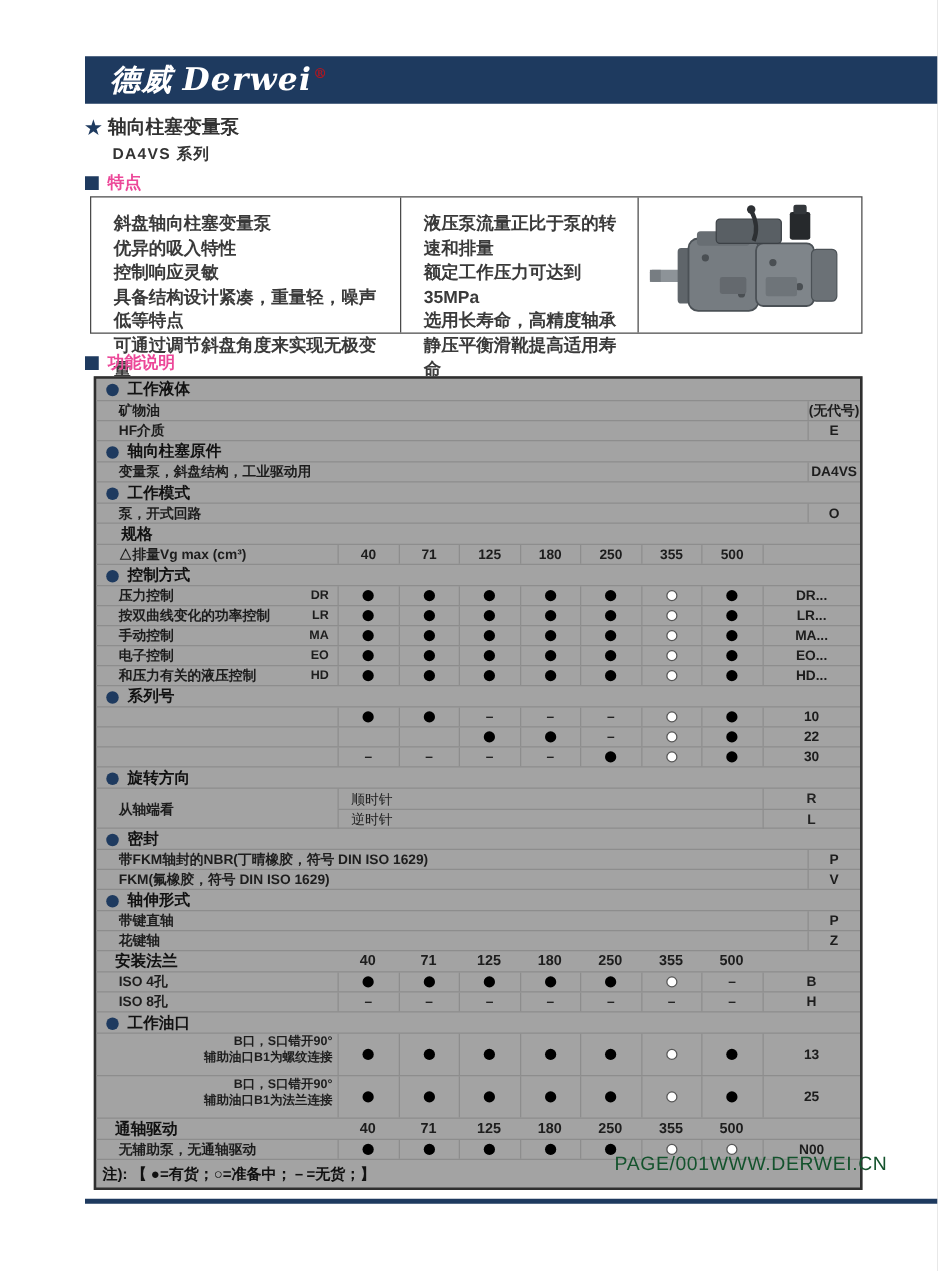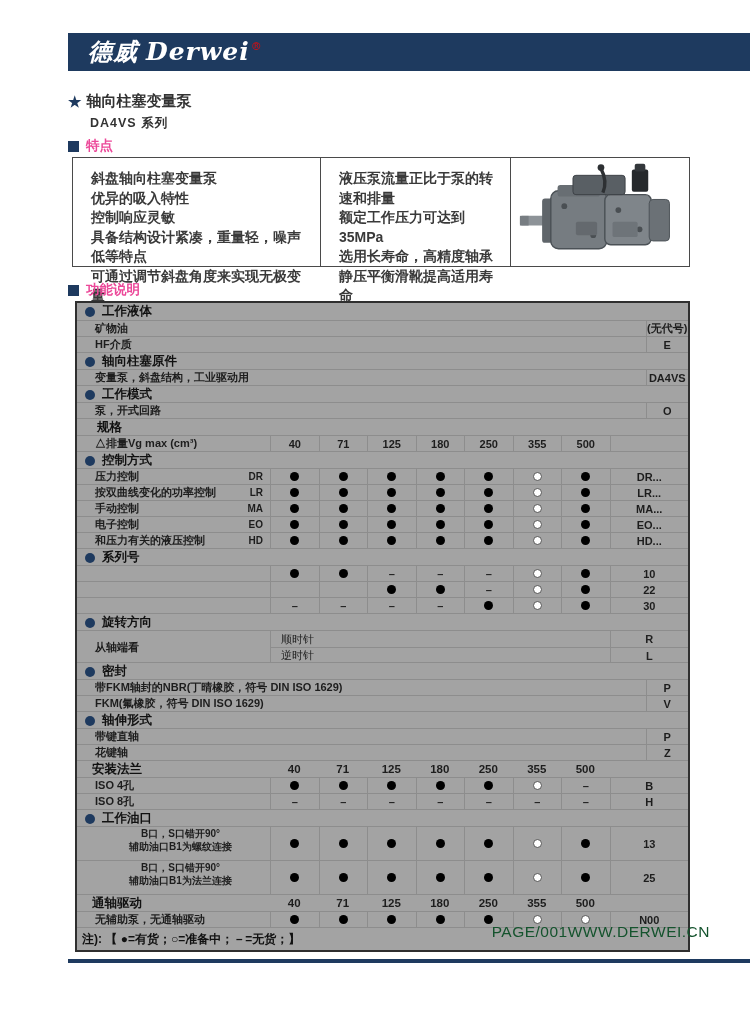--- a/index.html
+++ b/index.html
@@ -1,21 +1,21 @@
 <!DOCTYPE html>
 <html style="--navy: #1e3a5f; --logo-red: #b3161f;"><head>
 <meta charset="utf-8">
 <style>
   :root { --navy:#1e3a5f; --logo-red:#b3161f; --line:#8d8d8d; --dark:#2f2f2f; --txt:#222; }
   * { margin:0; padding:0; box-sizing:border-box; }
   body { background:#fff; font-family:"Liberation Sans", sans-serif; color:var(--txt); }
   .page { position:relative; width:750px; height:1018px; background:#fff; overflow:hidden; }
 
   
-  .banner { position:absolute; left:68px; top:33px; right:0; height:38px;
+  .banner { position:absolute; left:68px; top:45px; right:0; height:38px;
             background:var(--navy); display:flex; align-items:center; padding-left:20px; }
   .logo { color:#fff; font-family:"DejaVu Serif", serif; font-style:italic; font-weight:bold;
           display:flex; align-items:baseline; letter-spacing:1px; }
   .logo-cn { font-size:24px; margin-right:8px; }
   .logo-en { font-size:25px; }
   .logo-reg { color:var(--logo-red); font-size:11px; font-style:normal; position:relative; top:-10px; margin-left:1px; }
 
   
   .title-row { position:absolute; left:68px; top:92px; font-size:15px; font-weight:bold; color:#333;
                display:flex; align-items:center; gap:5px; }
@@ -51,21 +51,21 @@
   .cell.lbl .tag { margin-left:auto; font-size:10px; padding-right:3px; }
   .row.h16 { height:16px; } .row.h17 { height:17px; } .row.h34 { height:34px; } .row.h32 { height:32px; }
   .sec { display:flex; align-items:center; gap:7px; padding-left:8px; font-size:12.5px; font-weight:bold; color:#111; }
   .sec .bullet { width:10px; height:10px; border-radius:50%; background:var(--navy); flex:0 0 auto; }
   .sec.noicon { padding-left:20px; }
   .secnums .cell { border-left:none; font-size:11.5px; font-weight:bold; }
   .secnums .first { justify-content:flex-start; gap:7px; padding-left:8px; font-size:12.5px; font-weight:bold; color:#111; }
   .dot-f { width:9px; height:9px; border-radius:50%; background:#000; }
   .dot-o { width:9px; height:9px; border-radius:50%; border:1.3px solid #555; background:#fff; }
   .dash { font-weight:600; color:#222; }
-  .lbl2 { flex-direction:column; align-items:center; justify-content:center; padding-left:18px;
+  .lbl2 { flex-direction:column; align-items:flex-end; justify-content:center; padding-left:18px;
           font-size:10px; line-height:13px; }
   .rot-right { display:flex; flex-direction:column; }
   .rot-sub { display:grid; grid-template-columns:339.5px 1fr; height:16px; }
   .rot-sub + .rot-sub { border-top:1px solid var(--line); }
   .rot-sub .mid { display:flex; align-items:center; padding-left:10px; font-size:11px; font-weight:400;
                   border-left:1px solid var(--line); }
   .rot-sub .code { display:flex; align-items:center; justify-content:center; font-size:11px; font-weight:600;
                    border-left:1px solid var(--line); }
   .note-row { display:flex; align-items:center; height:22px; padding-left:5px; font-size:12px; font-weight:bold; color:#111; }
 

